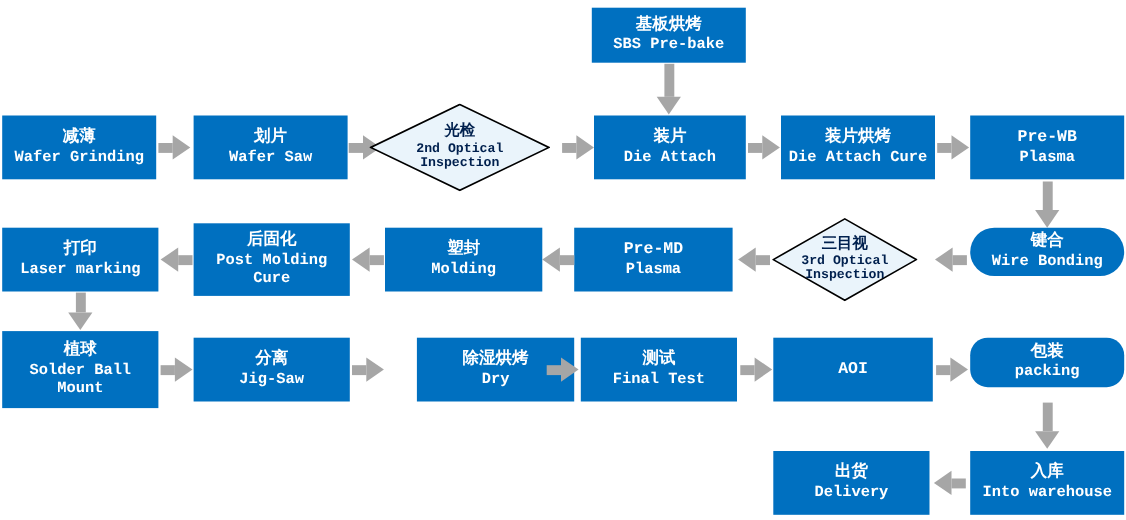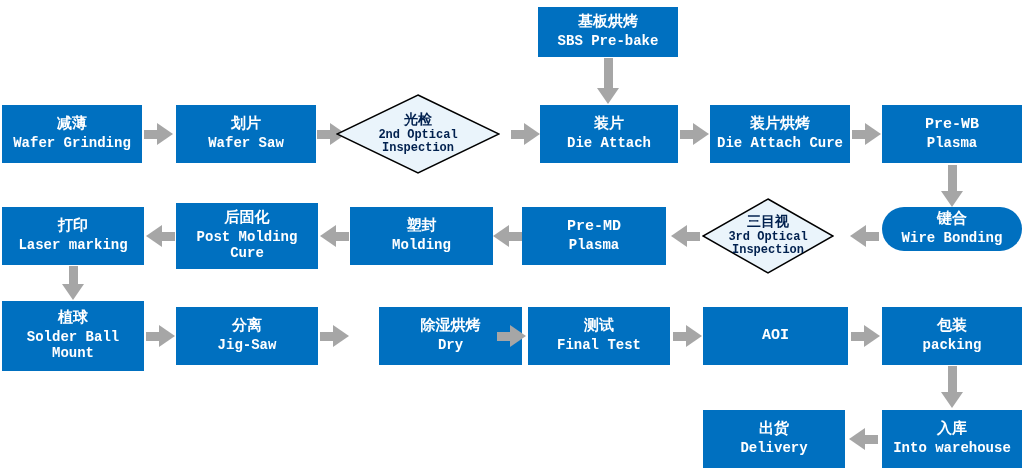--- a/index.html
+++ b/index.html
@@ -206,21 +206,21 @@
       <i class="head-r"></i>
   </div>
   <div class="box" style="left:703px;top:307px;width:145px;height:58px;">
     <span class="l1">AOI</span>
     <span class="l2"></span>
   </div>
   <div class="arrow" style="left:851px;top:325px;">
     <i class="shaft"></i>
       <i class="head-r"></i>
   </div>
-  <div class="box" style="left:882px;top:307px;width:140px;height:58px;">
+  <div class="box" style="left:882px;top:307px;width:140px;height:45px;border-radius:16px;">
     <span class="l1">包装</span>
     <span class="l2">packing</span>
   </div>
   <div class="arrow arrow-d" style="left:941px;top:366px;">
     <i class="vshaft" style="height:26px;"></i>
       <i class="head-d"></i>
   </div>
 
   <div class="box" style="left:882px;top:410px;width:140px;height:58px;">
     <span class="l1">入库</span>

